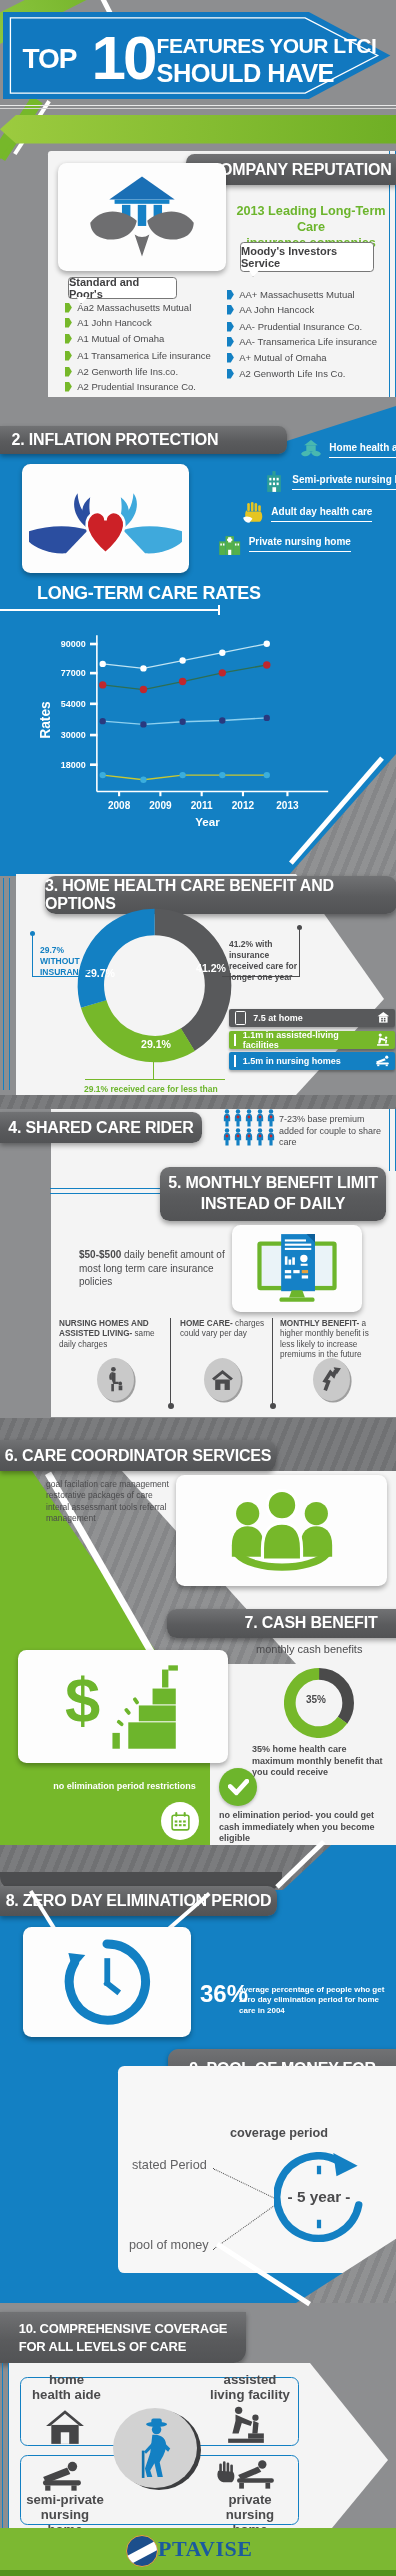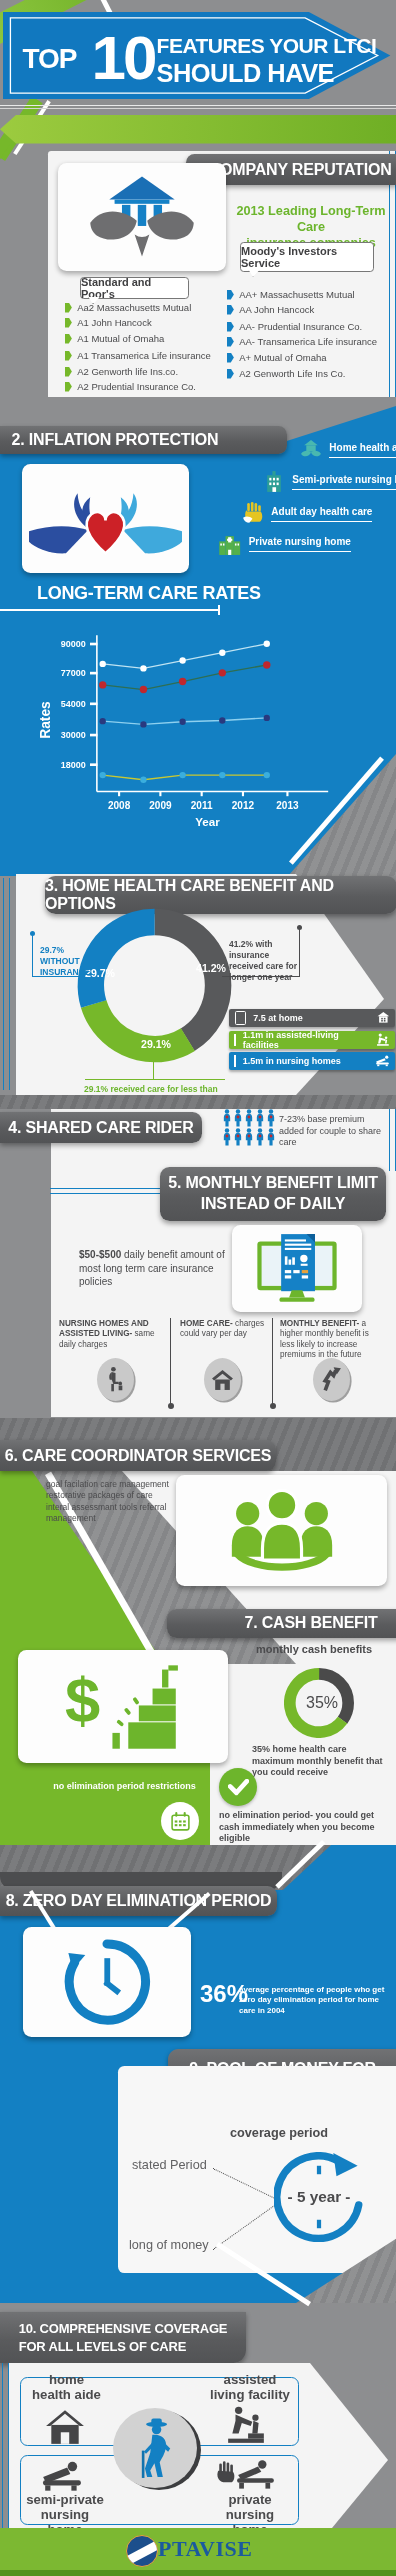--- a/index.html
+++ b/index.html
@@ -83,21 +83,21 @@
   <div class="abs greent" style="left:227px;top:204px;width:168px;text-align:center;font-weight:bold;font-size:12.7px;line-height:1.25;">
     <div>2013 Leading Long-Term Care</div>
     <div>insurance companies</div>
   </div>
 
   <div class="bubble" style="left:240px;top:242px;width:132px;height:27.5px;font-size:11px;">
     <span>Moody's Investors Service</span>
     <div class="tail"></div>
   </div>
 
-  <div class="bubble" style="left:68px;top:277px;width:107px;height:20px;font-size:11px;margin-left:12px;">
+  <div class="bubble" style="left:68px;top:277px;width:107px;height:20px;font-size:11px;">
     <span>Standard and Poor's</span>
     <div class="tail"></div>
   </div>
 
   <div class="li-row" style="left:65px;top:302px;">
       <i class="arrow-b" style="background:#76b82a;"></i>
       <span>Aa2 Massachusetts Mutual</span>
     </div>
   <div class="li-row" style="left:65px;top:317px;">
       <i class="arrow-b" style="background:#76b82a;"></i>
@@ -503,21 +503,21 @@
       <circle cx="125" cy="36" r="28" fill="#76b82a" stroke="#fff" stroke-width="6"></circle>
       <path d="M88,118 C88,84 104,70 125,70 C146,70 162,84 162,118 L162,140 L88,140 Z" fill="#76b82a" stroke="#fff" stroke-width="6"></path>
       <path d="M40,128 C70,162 180,162 210,128" fill="none" stroke="#76b82a" stroke-width="14" stroke-linecap="round"></path>
     </svg>
   </div>
 
   <div class="pill" style="left:167px;top:1609px;width:230px;height:28.6px;border-radius:9.5px 0 0 9.5px;justify-content:center;font-size:16px;padding-left:29px;">
     <span>7.  CASH BENEFIT</span>
   </div>
 
-  <div class="abs dkt" style="left:256px;top:1643px;width:127px;font-size:11px;font-weight:bold;">monthly cash benefits</div>
+  <div class="abs dkt" style="left:256px;top:1643px;width:127px;font-size:11px;font-weight:normal;">monthly cash benefits</div>
 
   <div class="whitecard" style="left:18px;top:1650px;width:210px;height:113px;display:flex;align-items:center;justify-content:center;">
     <svg width="148" height="95" viewBox="0 0 280 180">
       <text x="30" y="120" font-size="120" font-weight="bold" fill="#6db52c" font-family="Liberation Sans, sans-serif">$</text>
       <rect x="150" y="120" width="90" height="50" fill="#6db52c"></rect>
       <rect x="170" y="88" width="70" height="30" fill="#6db52c"></rect>
       <rect x="196" y="56" width="44px" height="30" fill="#6db52c"></rect>
       <rect x="214" y="20" width="12" height="34" fill="#6db52c"></rect>
       <rect x="226" y="12" width="18" height="10" fill="#6db52c"></rect>
       <rect x="120" y="140" width="14" height="30" fill="#6db52c"></rect>
@@ -526,21 +526,21 @@
           <rect x="142" y="96" width="14" height="7" rx="3" transform="rotate(50 149 99)"></rect>
           <rect x="158" y="76" width="14" height="7" rx="3" transform="rotate(55 165 79)"></rect>
         </g>
     </svg>
   </div>
 
   <svg id="donut7" class="abs" style="left:284px;top:1668px;" width="70" height="70" viewBox="0 0 132 132">
       <circle cx="66" cy="66" r="55" fill="none" stroke="#4a4a4a" stroke-width="22" stroke-dasharray="120.95131716320704 224.62387473167024" transform="rotate(-90 66 66)"></circle>
       <circle cx="66" cy="66" r="55" fill="none" stroke="#76b82a" stroke-width="22" stroke-dasharray="224.6238747316702 120.95131716320705" transform="rotate(36 66 66)"></circle>
     </svg>
-  <div class="abs dkt" style="left:306px;top:1694px;font-size:16px;font-weight:normal;">35%</div>
+  <div class="abs dkt" style="left:306px;top:1694px;font-size:10px;font-weight:bold;">35%</div>
 
   <div class="abs dkt" style="left:252px;top:1744px;width:132px;font-size:9px;font-weight:bold;line-height:1.3;">35% home health care maximum monthly benefit that you could receive</div>
 
   <div class="abs" style="left:48px;top:1781px;width:153px;text-align:center;color:#fff;font-size:9px;font-weight:bold;">no elimination period restrictions</div>
 
   <div class="abs" style="left:219px;top:1768px;width:38px;height:38px;border-radius:50%;background:#6db52c;box-shadow:0 1.6px 3.2px rgba(0,0,0,0.25);display:flex;align-items:center;justify-content:center;">
     <svg width="21" height="17" viewBox="0 0 40 32">
         <polyline points="4,14 16,26 36,4" fill="none" stroke="#fff" stroke-width="9" stroke-linecap="round" stroke-linejoin="round"></polyline>
       </svg>
   </div>
@@ -590,21 +590,21 @@
   <div class="pill" style="left:168px;top:2049px;width:229px;height:61px;border-radius:10.6px 0 0 10.6px;justify-content:center;text-align:center;font-size:16px;line-height:1.35;">
     <span>
       <span style="display:block;">9.  POOL OF MONEY FOR</span>
       <span style="display:block;">MAXIMIZED COVERAGE</span>
     </span>
   </div>
 
   <div class="abs" style="left:118px;top:2066px;width:279px;height:207px;background:#f7f7f7;border-radius:6.3px 0 0 6.3px;"></div>
   <div class="abs dkt" style="left:230px;top:2126px;width:106px;font-size:12.7px;font-weight:bold;">coverage period</div>
   <div class="abs" style="left:132px;top:2158px;font-size:12.7px;color:#616163;">stated Period</div>
-  <div class="abs" style="left:129px;top:2238px;font-size:12.7px;color:#616163;">long of money</div>
+  <div class="abs" style="left:129px;top:2238px;font-size:12.7px;color:#616163;">pool of money</div>
   <div class="dotted" style="left:213px;top:2168px;width:70px;transform:rotate(25.8deg);"></div>
   <div class="dotted" style="left:213px;top:2249px;width:78px;transform:rotate(-35.6deg);"></div>
 
   <div class="abs" style="left:274px;top:2152px;width:90px;height:90px;">
     <svg width="90" height="90" viewBox="0 0 170 170">
       <path d="M123,18 A78,78 0 1 0 160,100" fill="none" stroke="#1380c3" stroke-width="14" stroke-linecap="round"></path>
       <polygon points="112,2 158,26 118,46" fill="#1380c3"></polygon>
       <rect x="81" y="26" width="8" height="16" fill="#1380c3"></rect>
       <rect x="81" y="128" width="8" height="16" fill="#1380c3"></rect>
     </svg>

